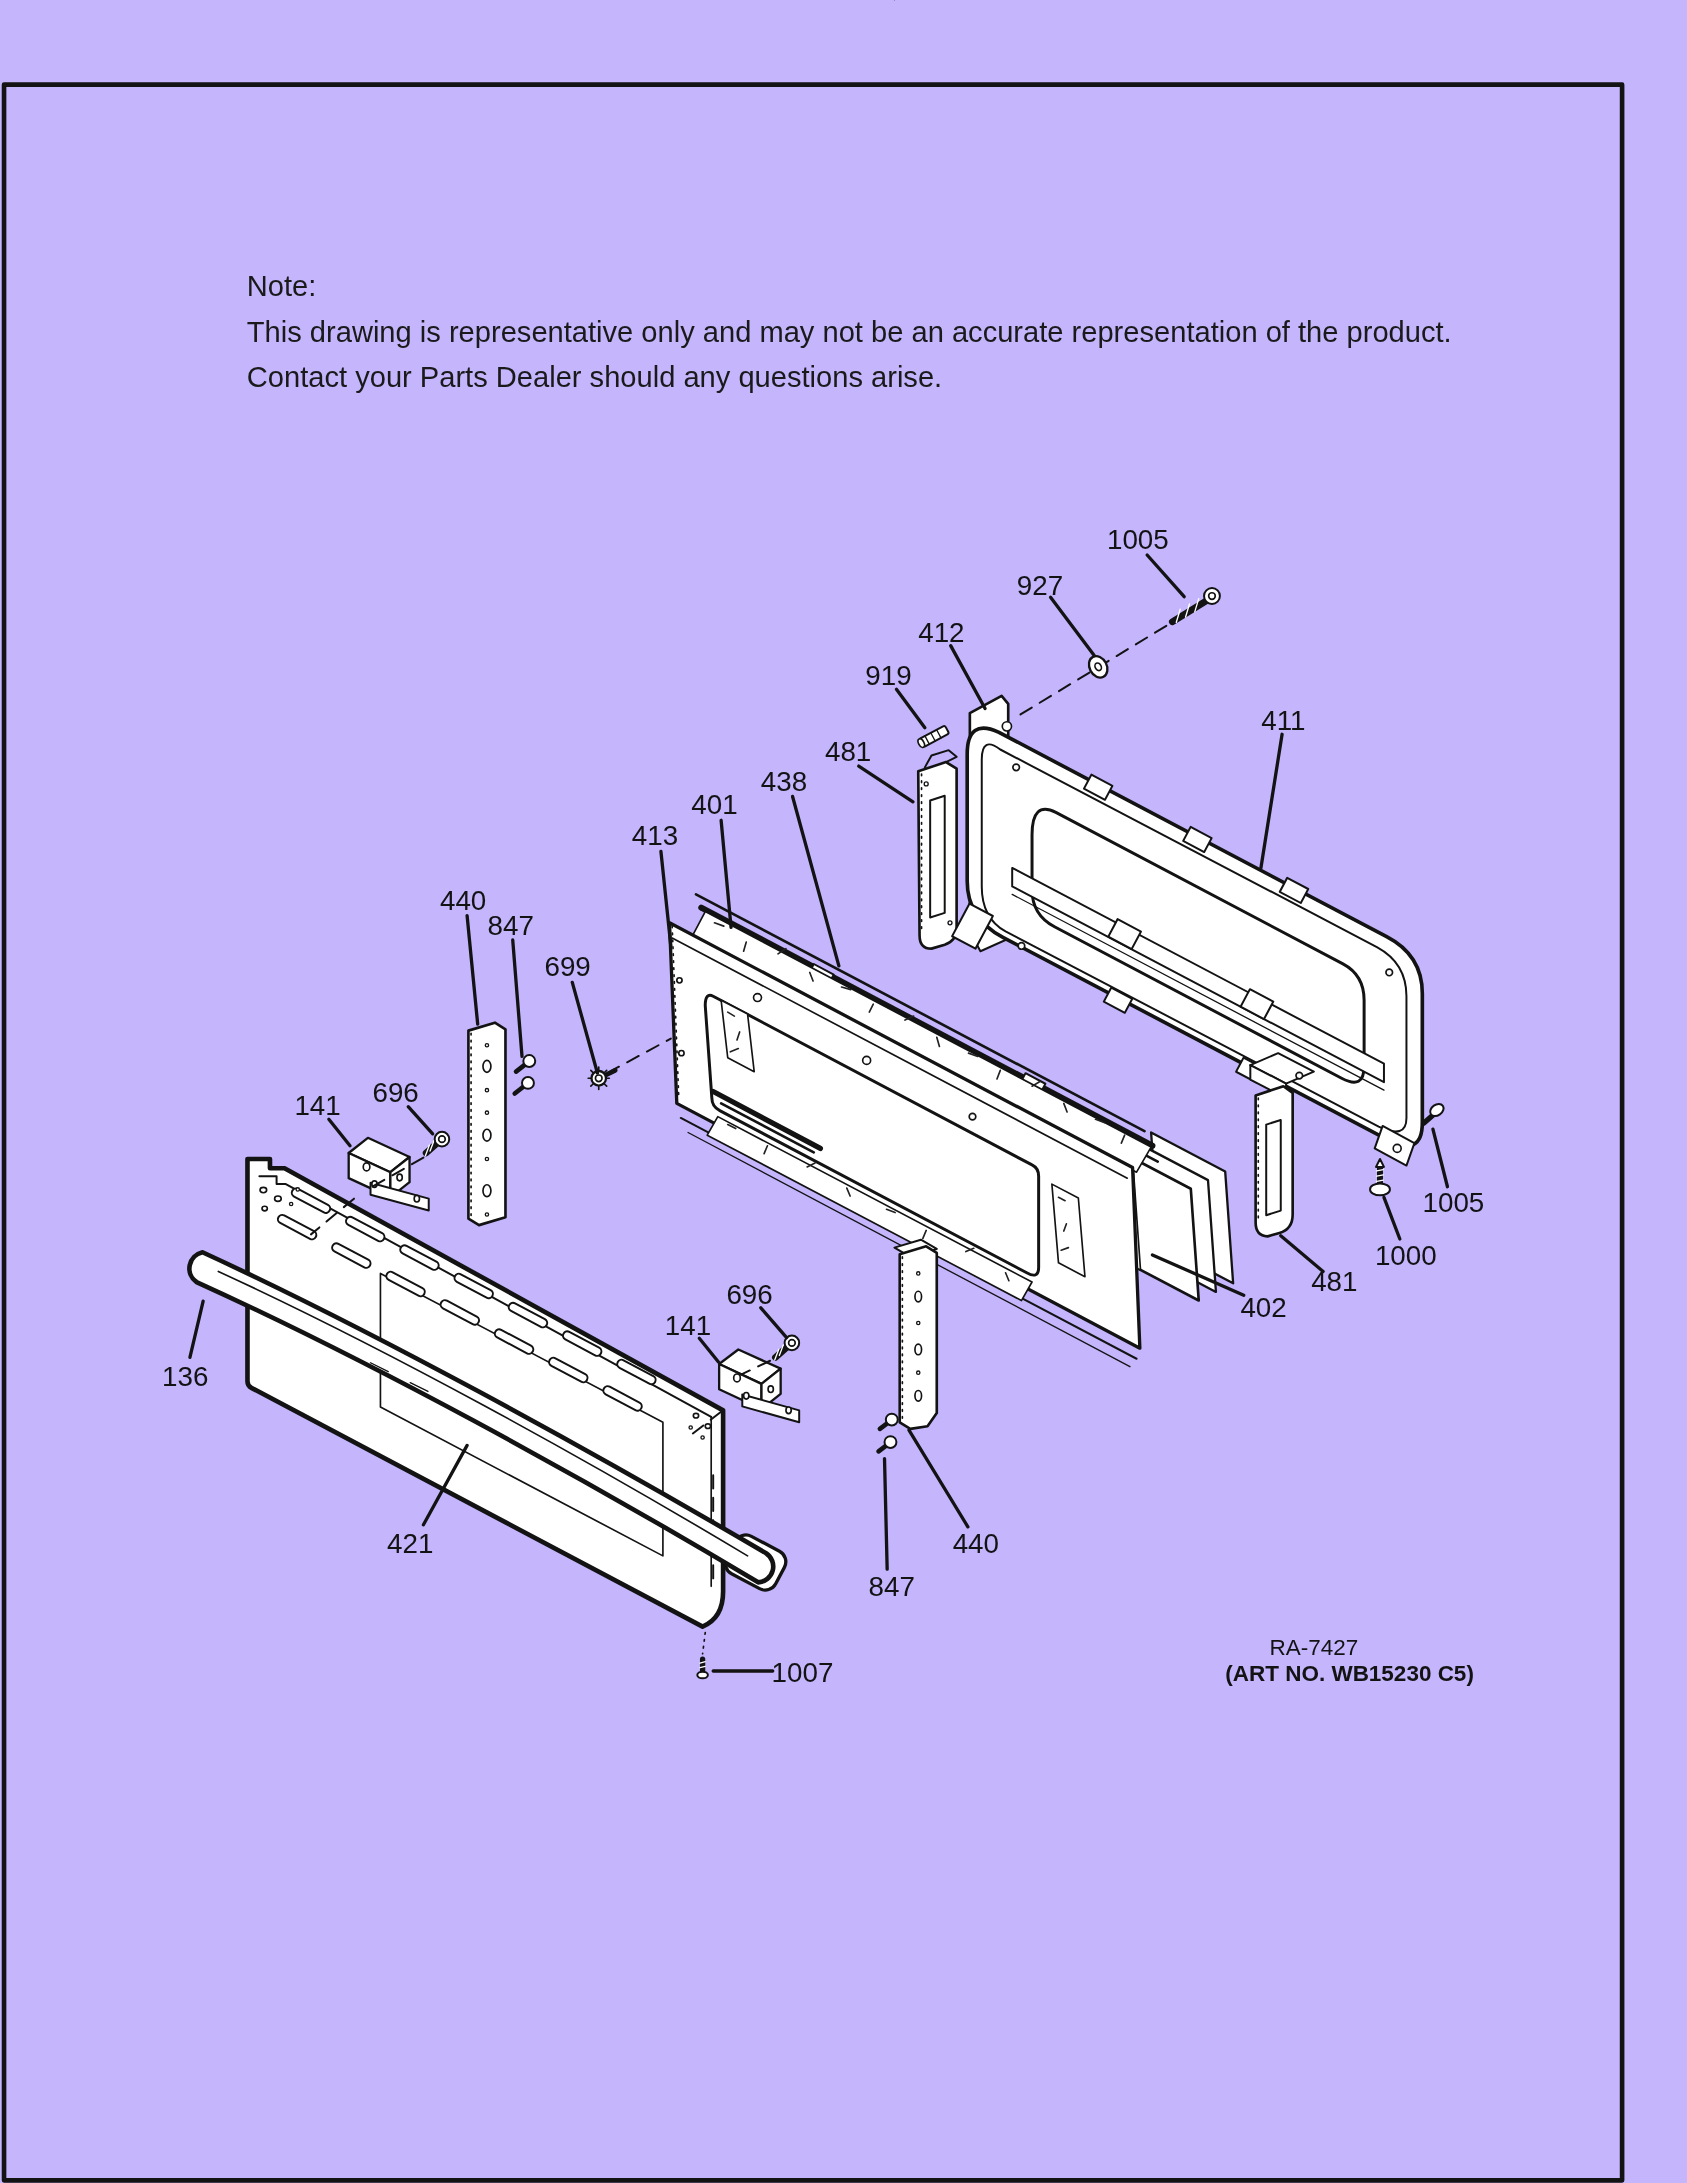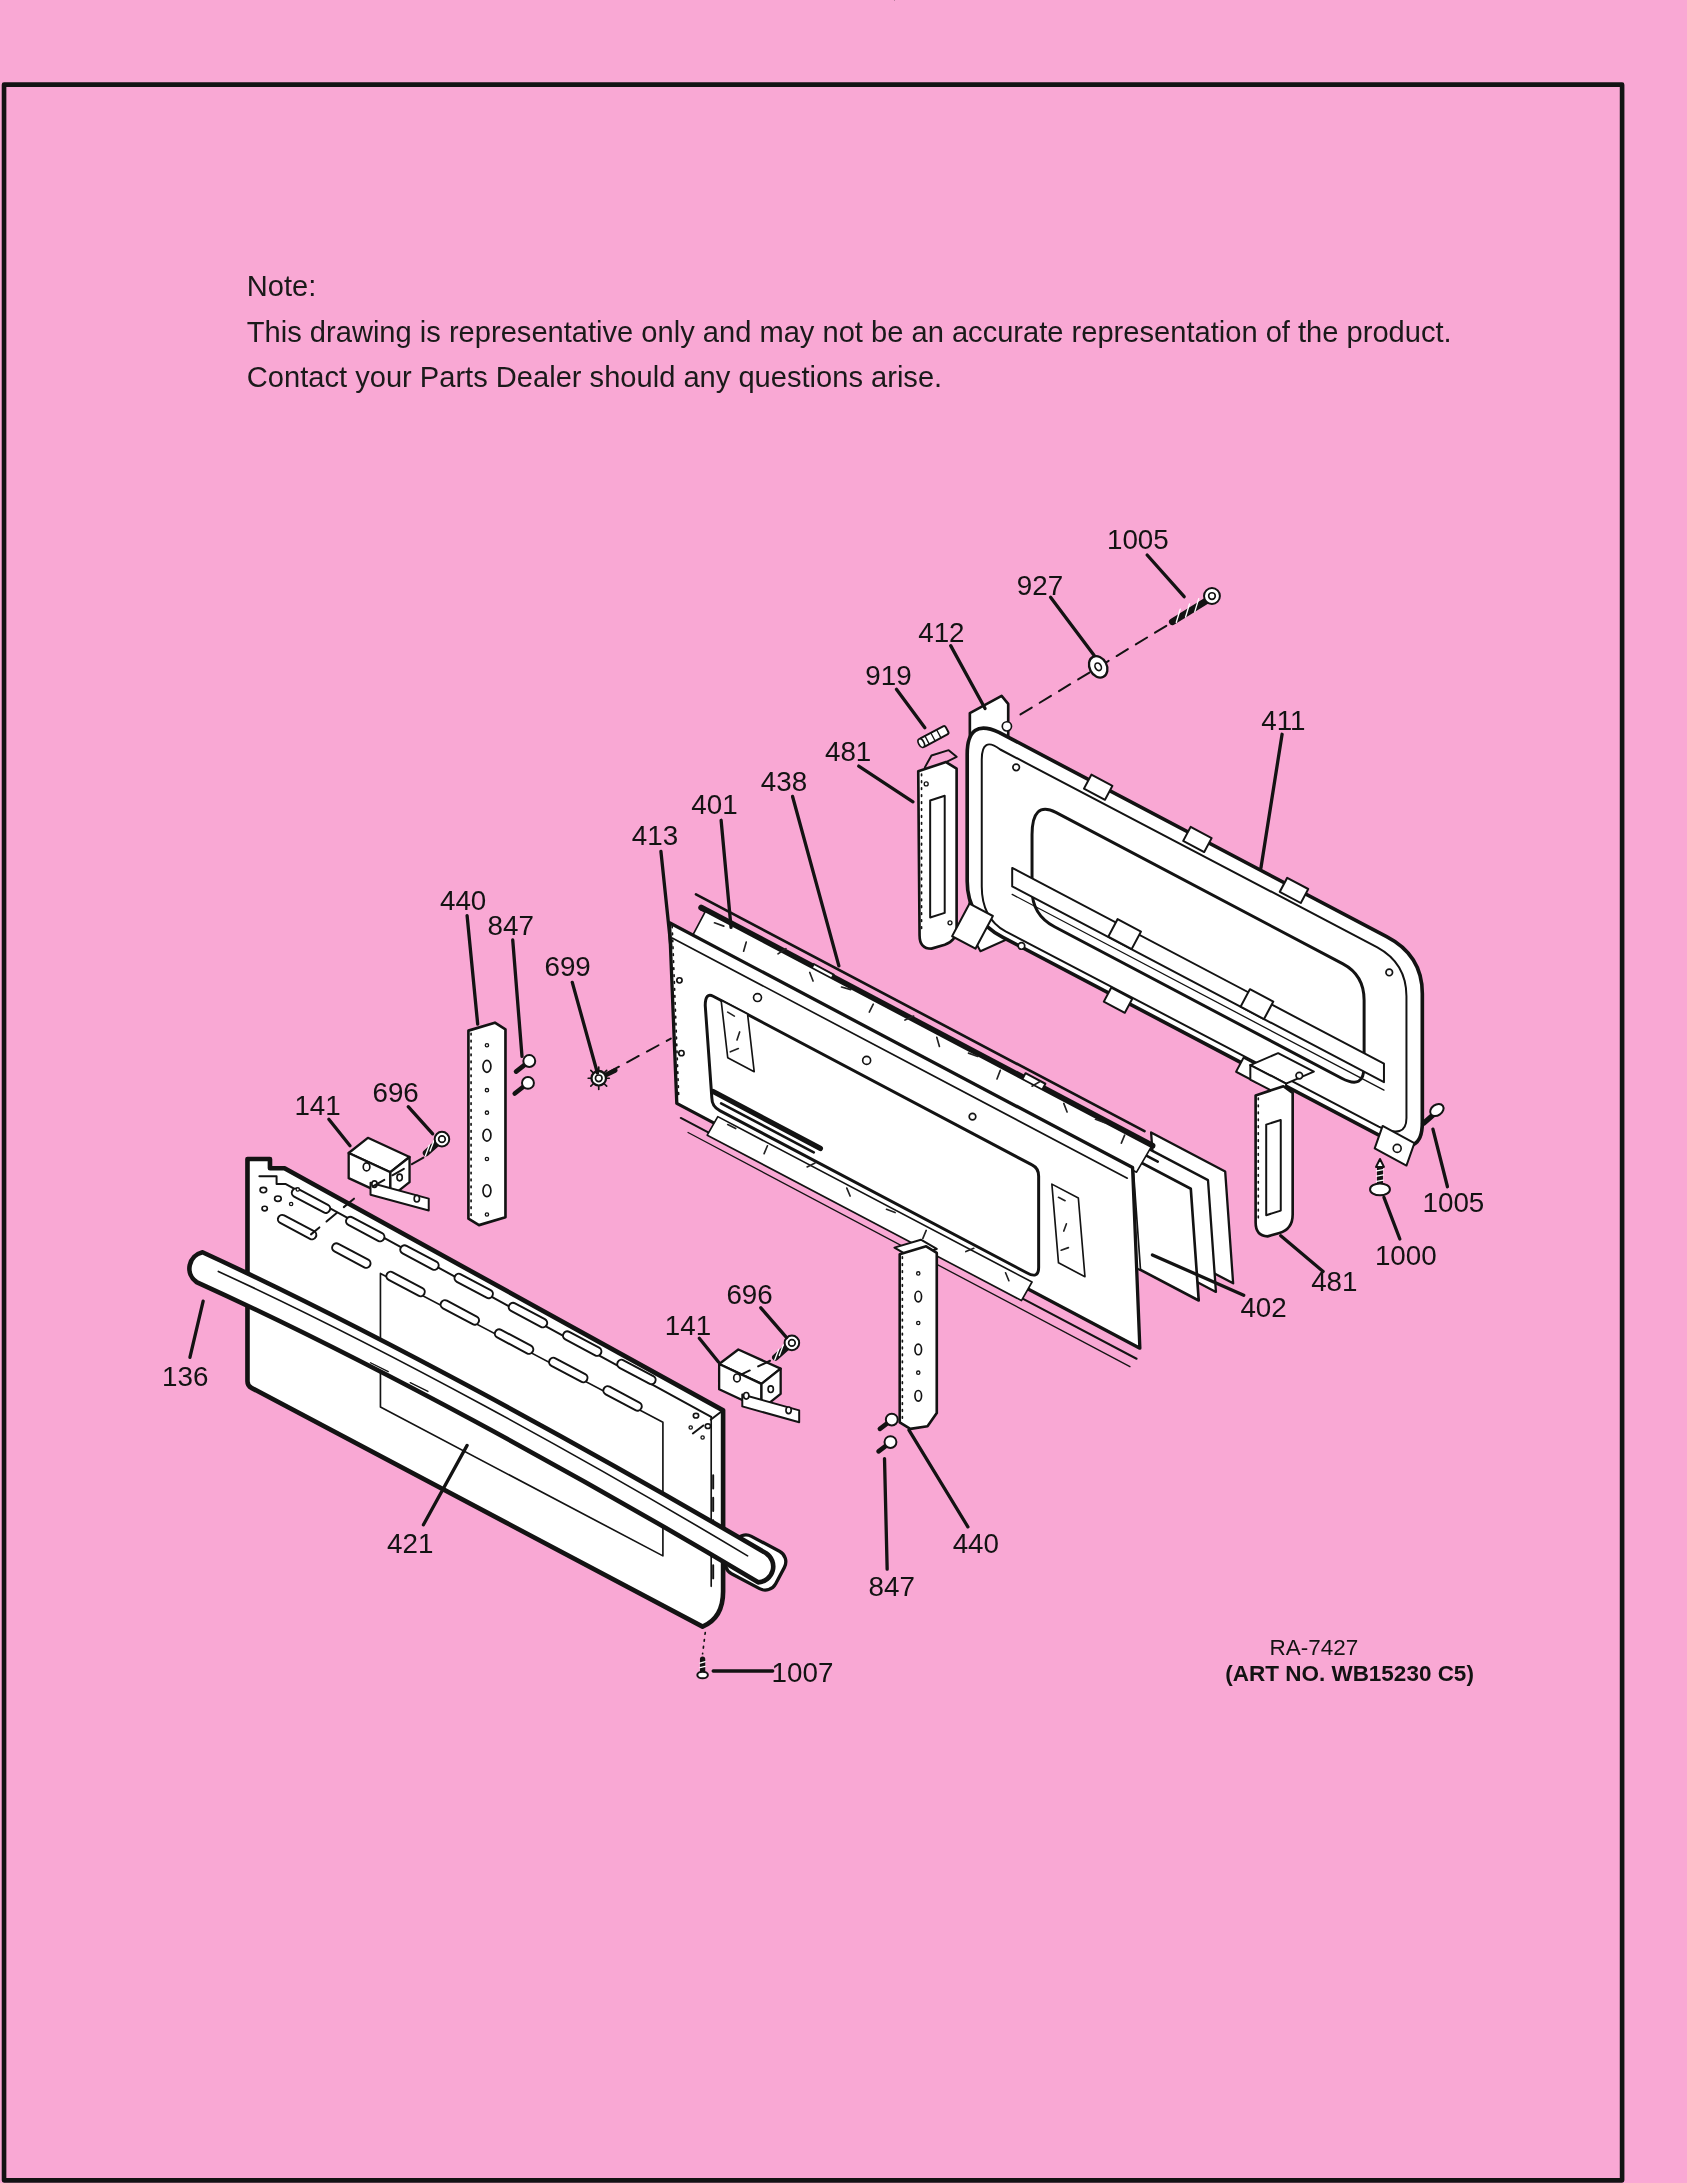--- a/index.html
+++ b/index.html
@@ -1,16 +1,16 @@
 <!DOCTYPE html>
 <html style="font-size:10.6px"><head>
 <meta charset="utf-8">
 <style>
   html,body{margin:0;padding:0;background:#fff;}
-  .page{position:relative;width:1687px;height:2183px;background:#f9a8d4;overflow:hidden;
+  .page{position:relative;width:1687px;height:2183px;background:#c4b5fd;overflow:hidden;
         font-family:"Liberation Sans", sans-serif;}
   svg{position:absolute;left:0;top:0;}
   svg *{stroke-linecap:round;stroke-linejoin:round;}
   .co{font-family:"Liberation Sans",sans-serif;font-size:42px;fill:#131313;text-anchor:middle;}
   .note{font-family:"Liberation Sans",sans-serif;font-size:44px;fill:#1a1a1a;}
   .ftr{font-family:"Liberation Sans",sans-serif;font-size:34px;fill:#131313;text-anchor:middle;}
   .ftrb{font-weight:bold;}
   .lead{stroke:#131313;stroke-width:5;fill:none;}
   .dsh{stroke:#131313;stroke-width:3;fill:none;stroke-dasharray:20 14;}
   .dot{stroke:#131313;stroke-width:2.5;fill:none;stroke-dasharray:2.5 8;}

